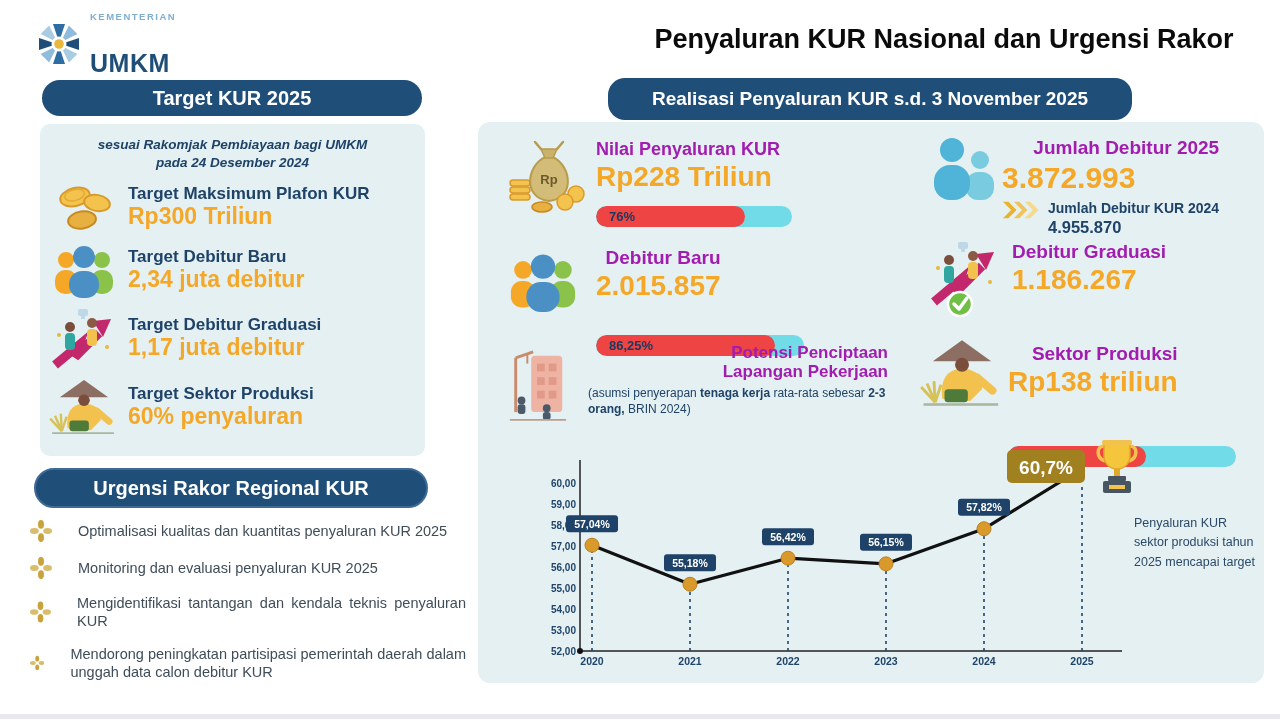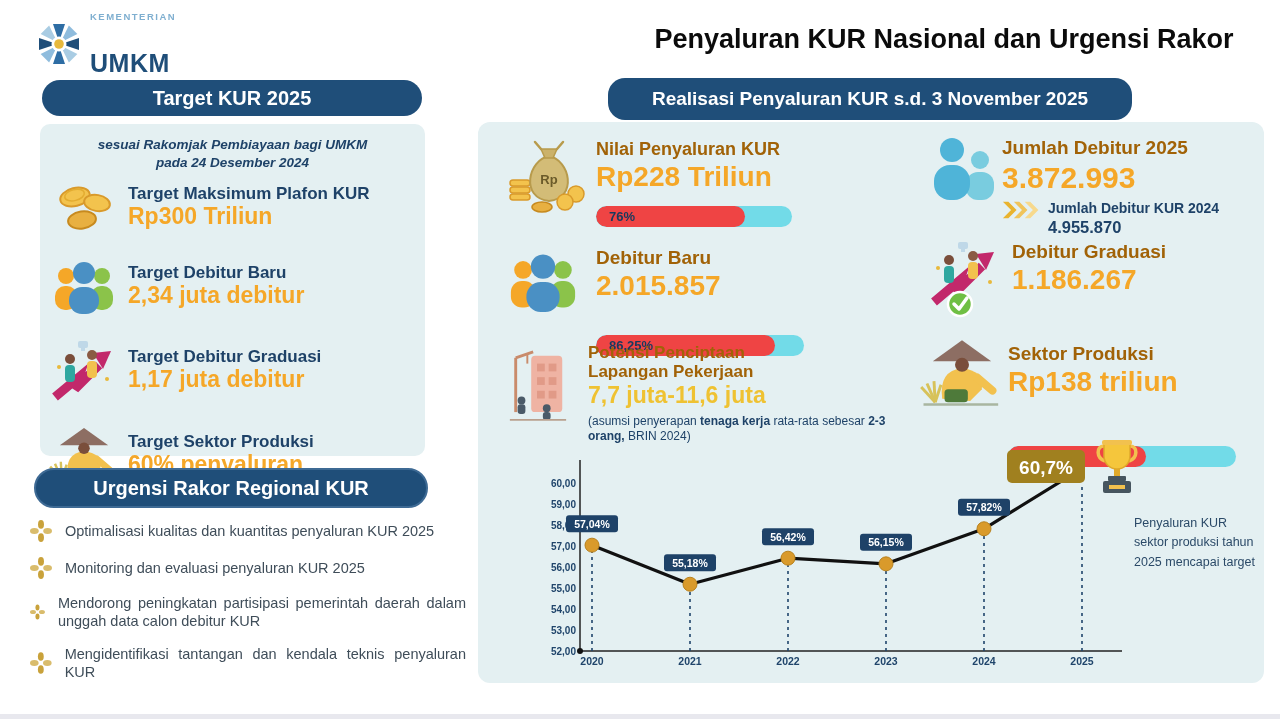--- a/index.html
+++ b/index.html
@@ -10,31 +10,31 @@
   .logo-name{font-size:25px;font-weight:bold;color:#1F4E79;margin-top:1px;letter-spacing:.5px;}
   .main-title{position:absolute;left:618px;top:24px;width:652px;text-align:center;font-size:27px;font-weight:bold;color:#0b0b0b;}
   .pill{position:absolute;background:#1F4E79;color:#fff;font-weight:bold;display:flex;align-items:center;justify-content:center;border-radius:20px;text-align:right;}
   .pill-target{left:42px;top:80px;width:380px;height:36px;font-size:20px;}
   .pill-realisasi{left:608px;top:78px;width:524px;height:42px;font-size:19px;border-radius:17px;}
   .pill-urgensi{left:34px;top:468px;width:394px;height:40px;font-size:20px;border:2px solid #3E6A94;box-sizing:border-box;}
   .panel{position:absolute;background:#E4F0F2;border-radius:10px;}
   .panel-left{left:40px;top:124px;width:385px;height:332px;box-sizing:border-box;padding-top:12px;}
   .panel-right{left:478px;top:122px;width:786px;height:561px;border-radius:12px;}
   .subtitle{text-align:center;font-size:13.5px;font-style:italic;font-weight:bold;color:#1E4268;line-height:1.3;}
-  .t-rows{display:flex;flex-direction:column;gap:25px;margin-top:10px;}
+  .t-rows{display:flex;flex-direction:column;gap:9px;margin-top:10px;}
   .t-row{display:flex;align-items:center;gap:8px;padding:0 8px;}
   .t-icon{flex:0 0 72px;display:flex;justify-content:center;align-items:center;}
   .t-label{font-size:17px;font-weight:bold;color:#1E4268;line-height:1.1;}
   .t-value{font-size:23px;font-weight:bold;color:#F5A728;line-height:1.1;}
   .u-list{position:absolute;left:30px;top:520px;width:436px;display:flex;flex-direction:column;gap:15px;}
-  .u-item{display:flex;align-items:center;gap:13px;}
+  .u-item{display:flex;align-items:center;gap:26px;}
   .u-text{font-size:14.5px;color:#3F4D59;line-height:1.25;}
   .u-text.just{text-align:justify;}
   .abs{position:absolute;}
-  .s-label{font-size:18px;font-weight:bold;color:#a16207;line-height:1.1;}
+  .s-label{font-size:18px;font-weight:bold;color:#a21caf;line-height:1.1;text-align:right;}
   .s-label.big{font-size:19px;}
   .s-value{font-size:28px;font-weight:bold;color:#F5A728;line-height:1.1;margin-top:2px;}
   .s-value.yellow{color:#EFC232;font-size:23px;}
   .bar{position:relative;height:21px;border-radius:11px;background:#72DBE8;overflow:hidden;}
   .bar-fill{position:absolute;left:0;top:0;bottom:0;border-radius:11px;background:#ef4444;display:flex;align-items:center;}
   .bar-text{color:#173A5E;font-weight:bold;font-size:13px;padding-left:13px;white-space:nowrap;}
   .sub-row{display:flex;align-items:flex-start;gap:6px;margin-top:6px;}
   .sub-label{font-size:14px;font-weight:bold;color:#1E4268;line-height:1.25;}
   .sub-value{font-size:16.5px;font-weight:bold;color:#1E4268;margin-top:1px;}
   .p-note{font-size:12px;color:#1E4268;line-height:1.3;margin-top:5px;width:300px;}
@@ -180,30 +180,30 @@
         </svg>
       <span class="u-text">Monitoring dan evaluasi penyaluran KUR 2025</span>
     </div>
     <div class="u-item">
       <svg width="22" height="22" viewBox="0 0 20 20">
           <ellipse cx="10" cy="4" rx="2.7" ry="4" fill="#C9A23B"></ellipse>
           <ellipse cx="10" cy="16" rx="2.7" ry="4" fill="#C9A23B"></ellipse>
           <ellipse cx="4" cy="10" rx="4" ry="2.7" fill="#D9BC6C"></ellipse>
           <ellipse cx="16" cy="10" rx="4" ry="2.7" fill="#D9BC6C"></ellipse>
         </svg>
-      <span class="u-text just">Mendorong peningkatan partisipasi pemerintah daerah dalam unggah data calon debitur KUR</span>
+      <span class="u-text just">Mengidentifikasi tantangan dan kendala teknis penyaluran KUR</span>
     </div>
     <div class="u-item">
       <svg width="22" height="22" viewBox="0 0 20 20">
           <ellipse cx="10" cy="4" rx="2.7" ry="4" fill="#C9A23B"></ellipse>
           <ellipse cx="10" cy="16" rx="2.7" ry="4" fill="#C9A23B"></ellipse>
           <ellipse cx="4" cy="10" rx="4" ry="2.7" fill="#D9BC6C"></ellipse>
           <ellipse cx="16" cy="10" rx="4" ry="2.7" fill="#D9BC6C"></ellipse>
         </svg>
-      <span class="u-text just">Mengidentifikasi tantangan dan kendala teknis penyaluran KUR</span>
+      <span class="u-text just">Mendorong peningkatan partisipasi pemerintah daerah dalam unggah data calon debitur KUR</span>
     </div>
   </div>
 
   <div class="pill pill-realisasi">Realisasi Penyaluran KUR s.d. 3 November 2025</div>
 
   <div class="panel panel-right">
 
     <div class="abs" style="left:28px;top:14px;">
       <svg width="84" height="80" viewBox="0 0 84 80">
         <rect x="4" y="44" width="20" height="6" rx="3" fill="#F3C34D" stroke="#D99A2B" stroke-width="1.5"></rect>
@@ -308,21 +308,20 @@
         <circle cx="16" cy="58" r="4" fill="#4A5A68"></circle>
           <rect x="12" y="62" width="8" height="10" rx="3" fill="#4A5A68"></rect>
         <circle cx="42" cy="66" r="4" fill="#4A5A68"></circle>
           <rect x="38" y="70" width="8" height="8" rx="3" fill="#4A5A68"></rect>
         <line x1="4" y1="78" x2="62" y2="78" stroke="#B9A08E" stroke-width="2"></line>
       </svg>
     </div>
     <div class="abs" style="left:110px;top:222px;">
       <div class="s-label" style="font-size:17px;">Potensi Penciptaan</div>
       <div class="s-label" style="font-size:17px;">Lapangan Pekerjaan</div>
-      <div class="s-value yellow">7,7 juta-11,6 juta</div>
       <div class="p-note"><span>(asumsi penyerapan </span><b>tenaga kerja</b><span> rata-rata sebesar </span><b>2-3 orang,</b><span> BRIN 2024)</span></div>
     </div>
 
     <div class="abs" style="left:440px;top:216px;">
       <svg width="88" height="70" viewBox="0 0 74 60">
         <line x1="4" y1="57" x2="68" y2="57" stroke="#A9B6A0" stroke-width="2"></line>
         <path d="M20,52 Q17,28 37,26 Q56,28 54,44 L44,54 Z" fill="#F2C14E"></path>
         <rect x="22" y="44" width="20" height="11" rx="3" fill="#4E7A3A"></rect>
         <polygon points="37,2 12,20 62,20" fill="#8D6E63"></polygon>
         <circle cx="37" cy="23" r="6" fill="#7A4E3B"></circle>

